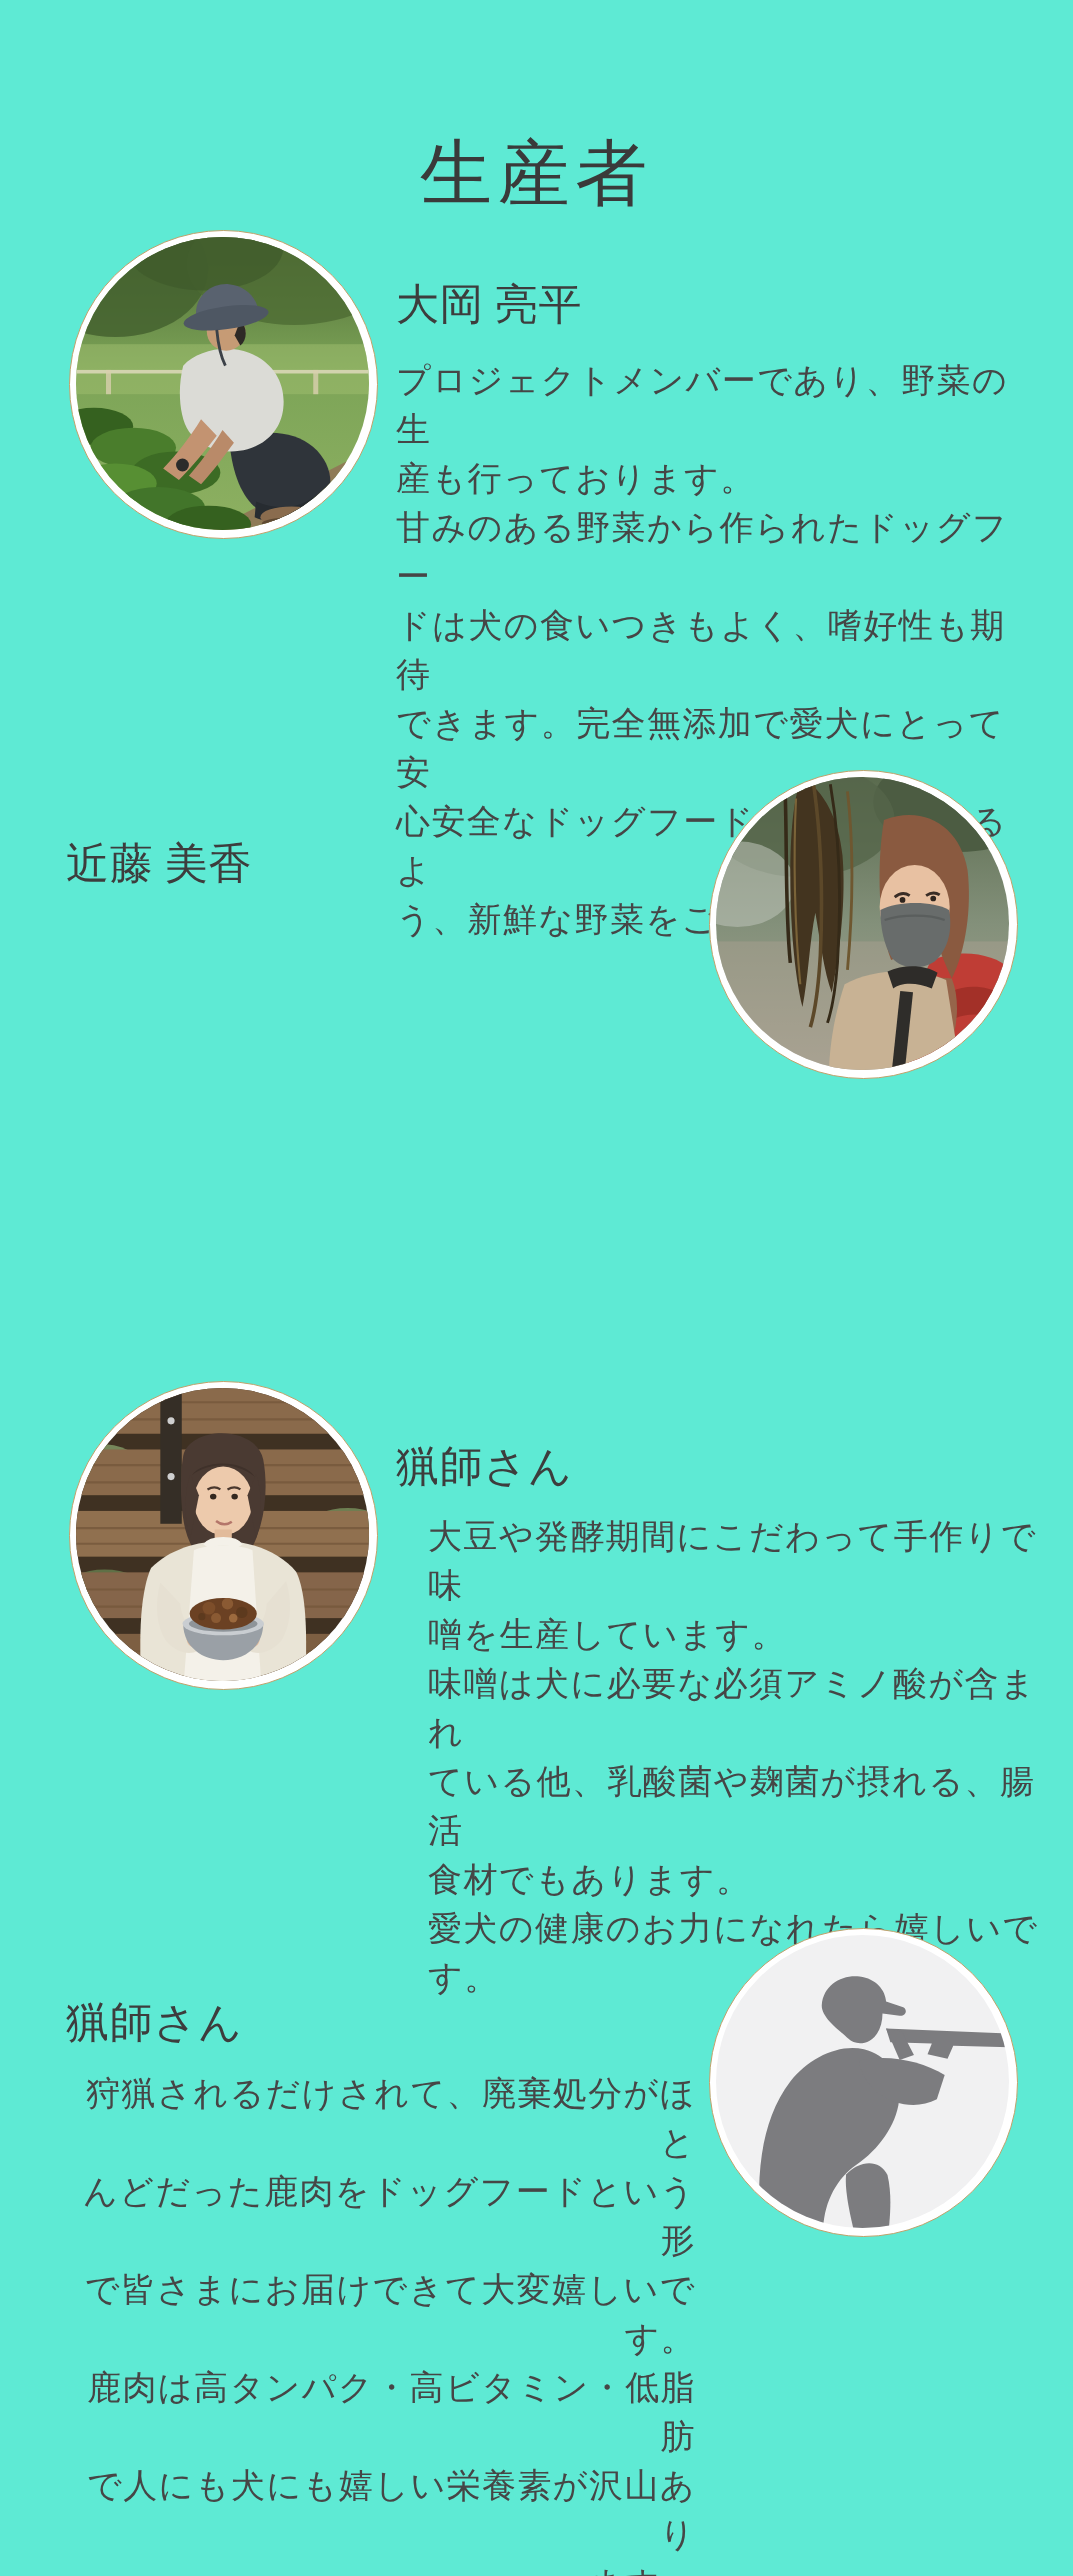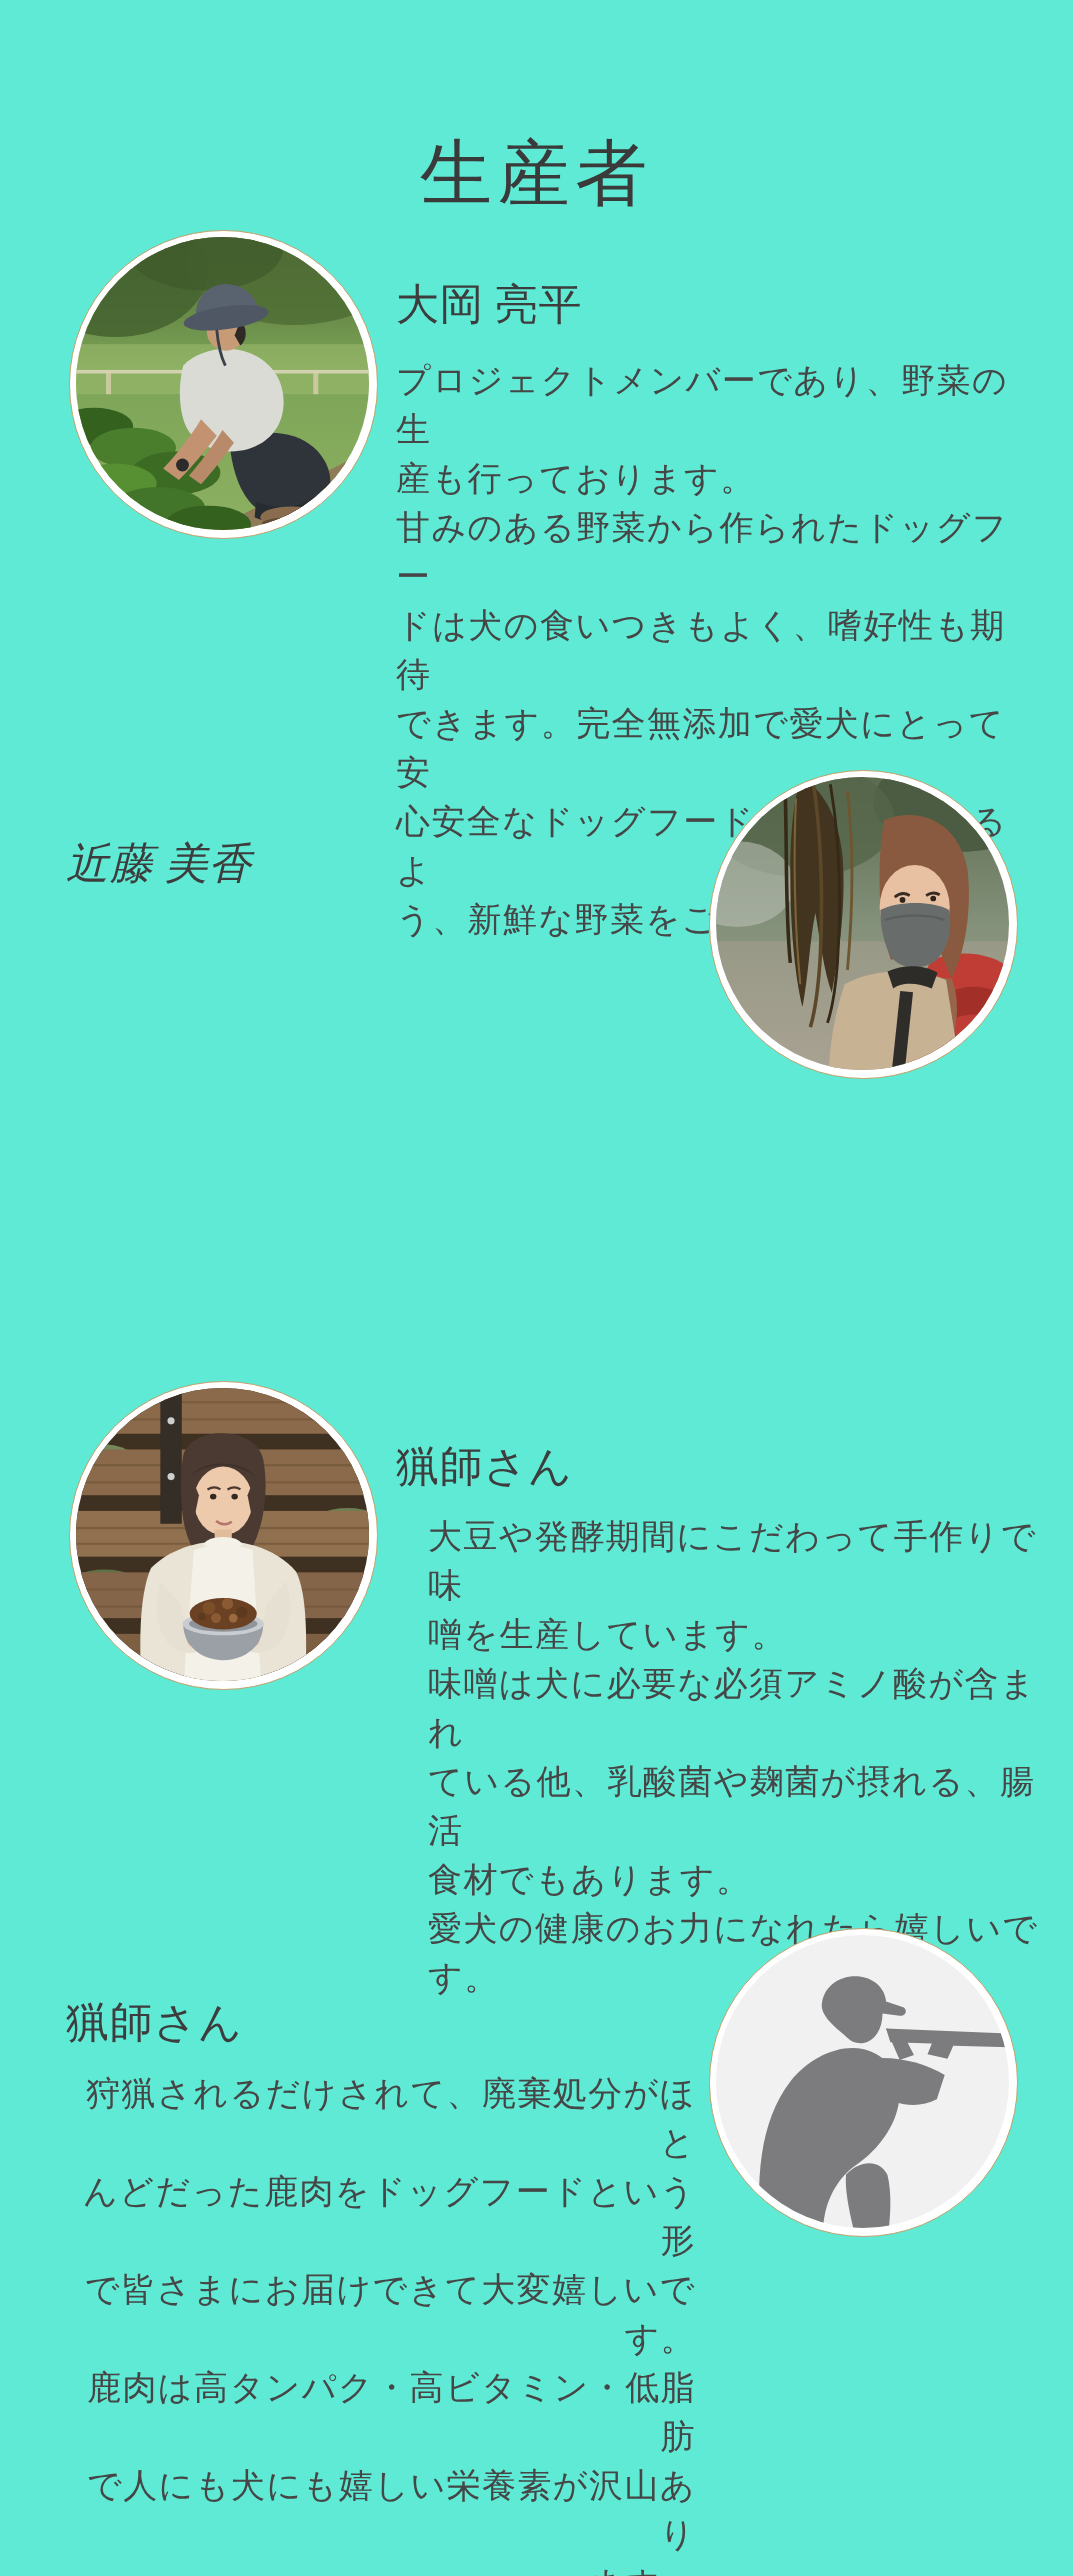--- a/index.html
+++ b/index.html
@@ -22,21 +22,21 @@
   .producer-name{
     position:absolute;font-size:43px;line-height:43px;letter-spacing:0.7px;
     color:#3d3d3d;font-weight:400;white-space:nowrap;text-align:right;
   }
   .producer-bio{
     position:absolute;font-size:34px;line-height:49px;letter-spacing:1.4px;
     color:#464646;white-space:pre-line;width:630px;font-weight:400;
   }
   
   #p1{left:69px;top:230px;}   #n1{left:396px;top:283px;}  #b1{left:396px;top:356px;}
-  #p2{left:709px;top:770px;} #n2{left:66px;top:842px;font-style:italic;}  #b2{left:66px;top:909px;}
+  #p2{left:709px;top:770px;} #n2{left:66px;top:842px;}  #b2{left:66px;top:909px;}
   #p3{left:69px;top:1381px;}  #n3{left:396px;top:1445px;} #b3{left:396px;top:1512px;margin-left:32px;}
   #p4{left:709px;top:1928px;} #n4{left:66px;top:2001px;}  #b4{left:66px;top:2069px;text-align:right;}
 </style>
 </head>
 <body>
 
 <div id="page">
 
   <h1 class="page-title">生産者</h1>
 

